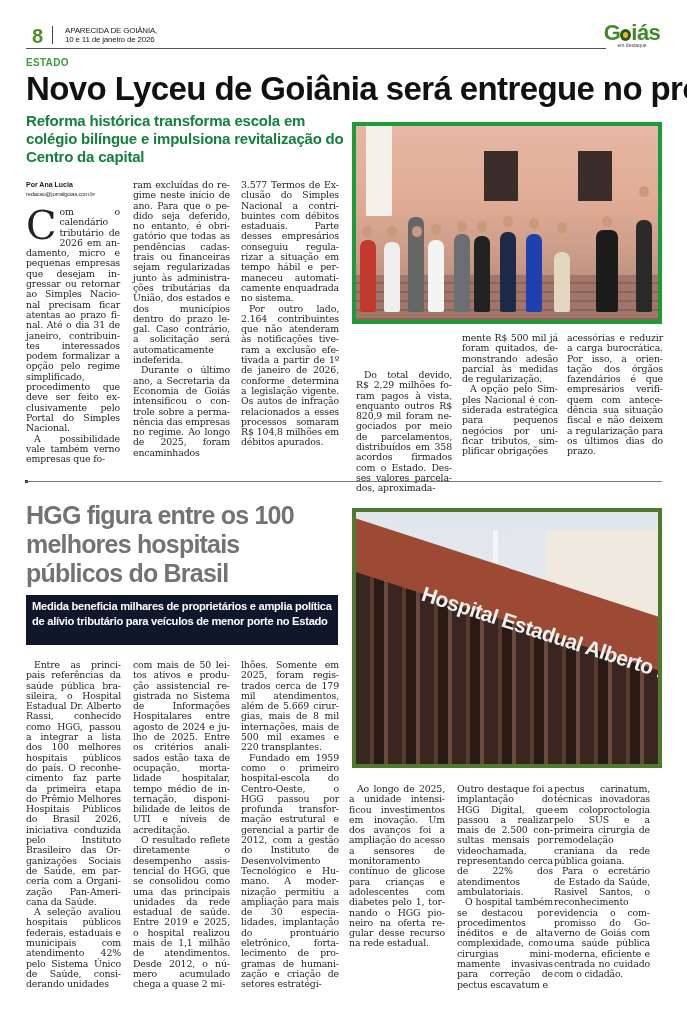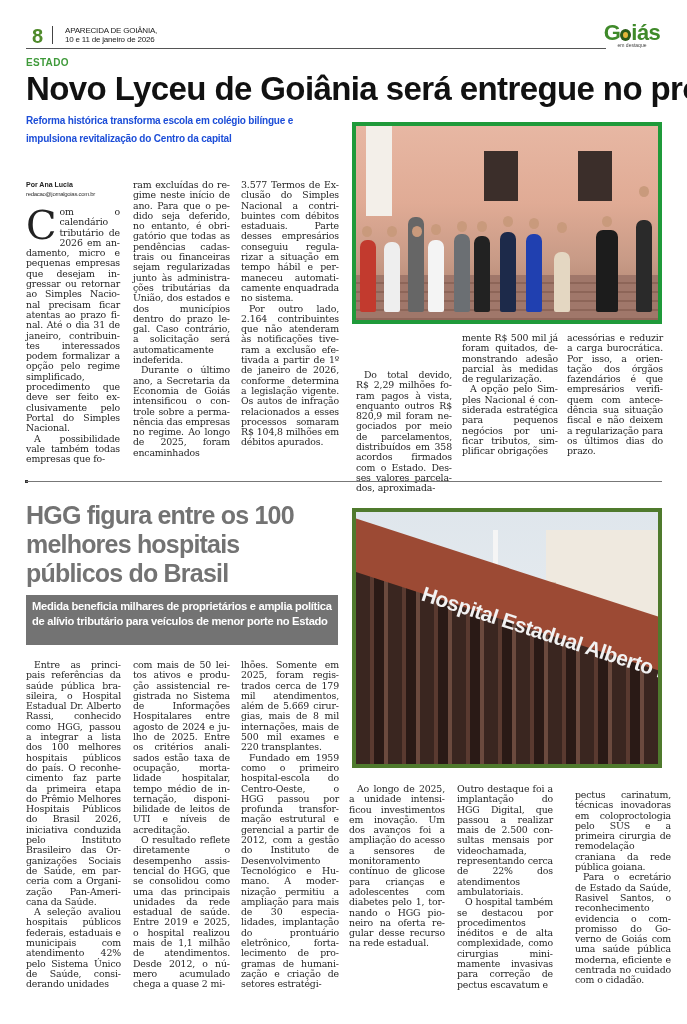--- a/index.html
+++ b/index.html
@@ -13,21 +13,21 @@
   .header-rule { position: absolute; left: 0; top: 22px; width: 580px; height: 1px; background: #555; }
   .logo { position: absolute; right: 0; top: -2px; width: 60px; text-align: center; }
   .logo-word { font-family: "Liberation Sans", sans-serif; font-weight: bold; font-size: 22px; color: #3f8a2a; line-height: 18px; letter-spacing: -0.5px; }
   .logo-word .o { display: inline-block; width: 11px; height: 12px; border-radius: 50%; background: #2c5a19; vertical-align: -1px; position: relative; }
   .logo-word .o::after { content: ""; position: absolute; left: 3px; top: 3px; width: 5px; height: 6px; border-radius: 50%; background: #e3b53a; }
   .logo-sub { font-family: "Liberation Sans", sans-serif; font-size: 5px; color: #444; line-height: 6px; }
 
   
   .section-tag { position: absolute; left: 26px; top: 57px; font-family: "Liberation Sans", sans-serif; font-weight: bold; font-size: 10px; color: #3f9a3a; letter-spacing: 0.3px; }
   .headline-1 { position: absolute; left: 26px; top: 74px; width: 640px; font-family: "Liberation Sans", sans-serif; font-weight: bold; font-size: 33px; line-height: 30px; color: #111; letter-spacing: -0.6px; white-space: nowrap; }
-  .subhead-1 { position: absolute; left: 26px; top: 112px; width: 320px; font-family: "Liberation Sans", sans-serif; font-size: 10px; line-height: 18px; color: #1d4ed8; letter-spacing: -0.2px; }
+  .subhead-1 { position: absolute; left: 26px; top: 112px; width: 320px; font-family: "Liberation Sans", sans-serif; font-size: 15px; line-height: 18px; color: #15803d; letter-spacing: -0.2px; }
   .byline { position: absolute; left: 26px; top: 180px; font-family: "Liberation Sans", sans-serif; }
   .byline-name { font-weight: bold; font-size: 7px; color: #222; line-height: 10px; }
   .byline-email { font-size: 6px; color: #333; line-height: 9px; letter-spacing: -0.3px; }
 
   .col { position: absolute; font-size: 9.4px; line-height: 10.3px; text-align: justify; color: #262626; letter-spacing: -0.15px; hyphens: manual; }
   .col p { text-indent: 8px; }
   .col p.noindent { text-indent: 0; }
   .dropcap { float: left; font-size: 40px; line-height: 32px; margin: 2px 3px 0 0; color: #222; }
 
   .a1-c1 { left: 26px; top: 207px; width: 94px; }
@@ -42,29 +42,29 @@
   .photo-1 .door { position: absolute; top: 25px; width: 34px; height: 50px; background: #3b2e2a; }
   .photo-1 .stairs { position: absolute; left: 0; bottom: 0; width: 100%; height: 45px; background: repeating-linear-gradient(#a0776a 0 7px, #8d6558 7px 9px); }
   .photo-1 .person { position: absolute; bottom: 8px; width: 16px; border-radius: 7px 7px 2px 2px; }
   .photo-1 .head { position: absolute; width: 10px; height: 11px; border-radius: 50%; background: #c99a7c; }
 
   .divider { position: absolute; left: 26px; top: 481px; width: 636px; height: 1px; background: #777; }
   .divider-dot { position: absolute; left: 25px; top: 480px; width: 3px; height: 3px; background: #333; }
 
   
   .headline-2 { position: absolute; left: 26px; top: 501px; width: 310px; font-family: "Liberation Sans", sans-serif; font-weight: bold; font-size: 25px; line-height: 29px; color: #737373; letter-spacing: -0.8px; }
-  .subhead-2-box { position: absolute; left: 26px; top: 595px; width: 312px; height: 50px; background: #737373; padding: 4px 6px; }
+  .subhead-2-box { position: absolute; left: 26px; top: 595px; width: 312px; height: 50px; background: #0f172a; padding: 4px 6px; }
   .subhead-2 { font-family: "Liberation Sans", sans-serif; font-weight: bold; font-size: 11.2px; line-height: 15px; color: #ffffff; letter-spacing: -0.3px; }
 
   .a2-c1 { left: 26px; top: 660px; width: 95px; }
   .a2-c2 { left: 133px; top: 660px; width: 97px; }
   .a2-c3 { left: 241px; top: 660px; width: 98px; }
   .a2-c4 { left: 349px; top: 784px; width: 96px; }
   .a2-c5 { left: 457px; top: 784px; width: 96px; }
-  .a2-c6 { left: 575px; top: 784px; width: 96px; margin-top: 6px; }
+  .a2-c6 { left: 554px; top: 784px; width: 96px; }
 
   .photo-2 { position: absolute; left: 352px; top: 508px; width: 310px; height: 260px; border: 4px solid #4f7a2d; background: linear-gradient(#dfe6ec, #eef1f3); overflow: hidden; }
   .photo-2 .tower { position: absolute; left: 190px; top: 18px; width: 120px; height: 200px; background: #efe9df; }
   .photo-2 .tower2 { position: absolute; left: 170px; top: 70px; width: 30px; height: 60px; background: #d9cdbb; }
   .photo-2 .pole { position: absolute; left: 137px; top: 18px; width: 5px; height: 75px; background: #f5f5f5; }
   .photo-2 .wall { position: absolute; left: -20px; top: 0; width: 380px; height: 300px; background: #9c4a34; transform-origin: 0 0; transform: skewY(18deg); top: 0; }
   .photo-2 .facade { position: absolute; left: 0; top: 60px; width: 100%; height: 220px; transform: skewY(18deg); transform-origin: 0 0; background: repeating-linear-gradient(90deg, #3a2620 0 14px, #5a3a30 14px 18px, #2a1a16 18px 28px, #6b4a3e 28px 32px); }
   .photo-2 .sign { position: absolute; left: 70px; top: 70px; font-family: "Liberation Sans", sans-serif; font-weight: bold; font-size: 21px; color: #f2f2f2; transform: rotate(18deg); transform-origin: 0 0; white-space: nowrap; letter-spacing: -0.5px; }
 </style>
 </head>
@@ -87,21 +87,21 @@
 <h1 class="headline-1">Novo Lyceu de Goiânia será entregue no próximo dia 23</h1>
 <h2 class="subhead-1">Reforma histórica transforma escola em colégio bilíngue e impulsiona revitalização do Centro da capital</h2>
 
 <div class="byline">
   <div class="byline-name">Por Ana Lucia</div>
   <div class="byline-email">redacao@jornalgoias.com.br</div>
 </div>
 
 <div class="col a1-c1">
   <p class="noindent"><span class="dropcap">C</span><span>om o calendá­rio tributário de 2026 em an­damento, micro e pequenas empre­sas que desejam in­gressar ou retornar ao Simples Nacio­nal precisam ficar atentas ao prazo fi­nal. Até o dia 31 de janeiro, contribuin­tes interessados podem formalizar a opção pelo regi­me simplificado, procedimento que deve ser feito ex­clusivamente pelo Portal do Simples Nacional.</span></p>
-  <p>A possibilidade vale também todas empresas que fo-</p>
+  <p>A possibilidade vale também verno empresas que fo-</p>
 </div>
 <div class="col a1-c2">
   <p class="noindent">ram excluídas do re­gime neste início de ano. Para que o pe­dido seja deferido, no entanto, é obri­gatório que todas as pendências cadas­trais ou financeiras sejam regularizadas junto às administra­ções tributárias da União, dos estados e dos municípios dentro do prazo le­gal. Caso contrário, a solicitação será automaticamente indeferida.</p>
   <p>Durante o último ano, a Secretaria da Economia de Goiás intensificou o con­trole sobre a perma­nência das empre­sas no regime. Ao longo de 2025, fo­ram encaminhados</p>
 </div>
 <div class="col a1-c3">
   <p class="noindent">3.577 Termos de Ex­clusão do Simples Nacional a contri­buintes com débi­tos estaduais. Parte desses empresários conseguiu regula­rizar a situação em tempo hábil e per­maneceu automati­camente enquadra­da no sistema.</p>
   <p>Por outro lado, 2.164 contribuintes que não atenderam às notificações tive­ram a exclusão efe­tivada a partir de 1º de janeiro de 2026, conforme determi­na a legislação vi­gente. Os autos de infração relaciona­dos a esses proces­sos somaram R$ 104,8 milhões em débitos apurados.</p>
 </div>
 

